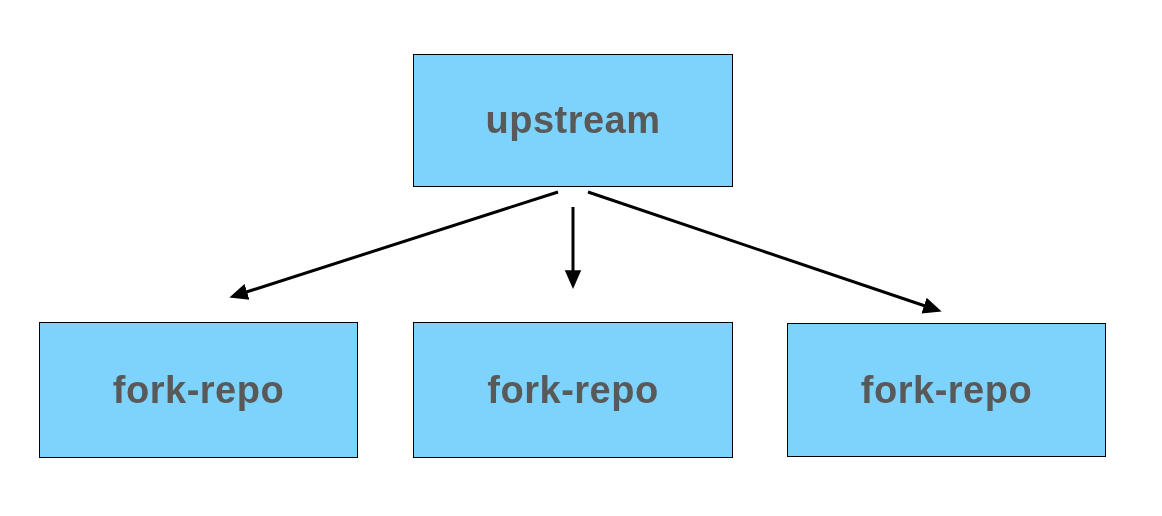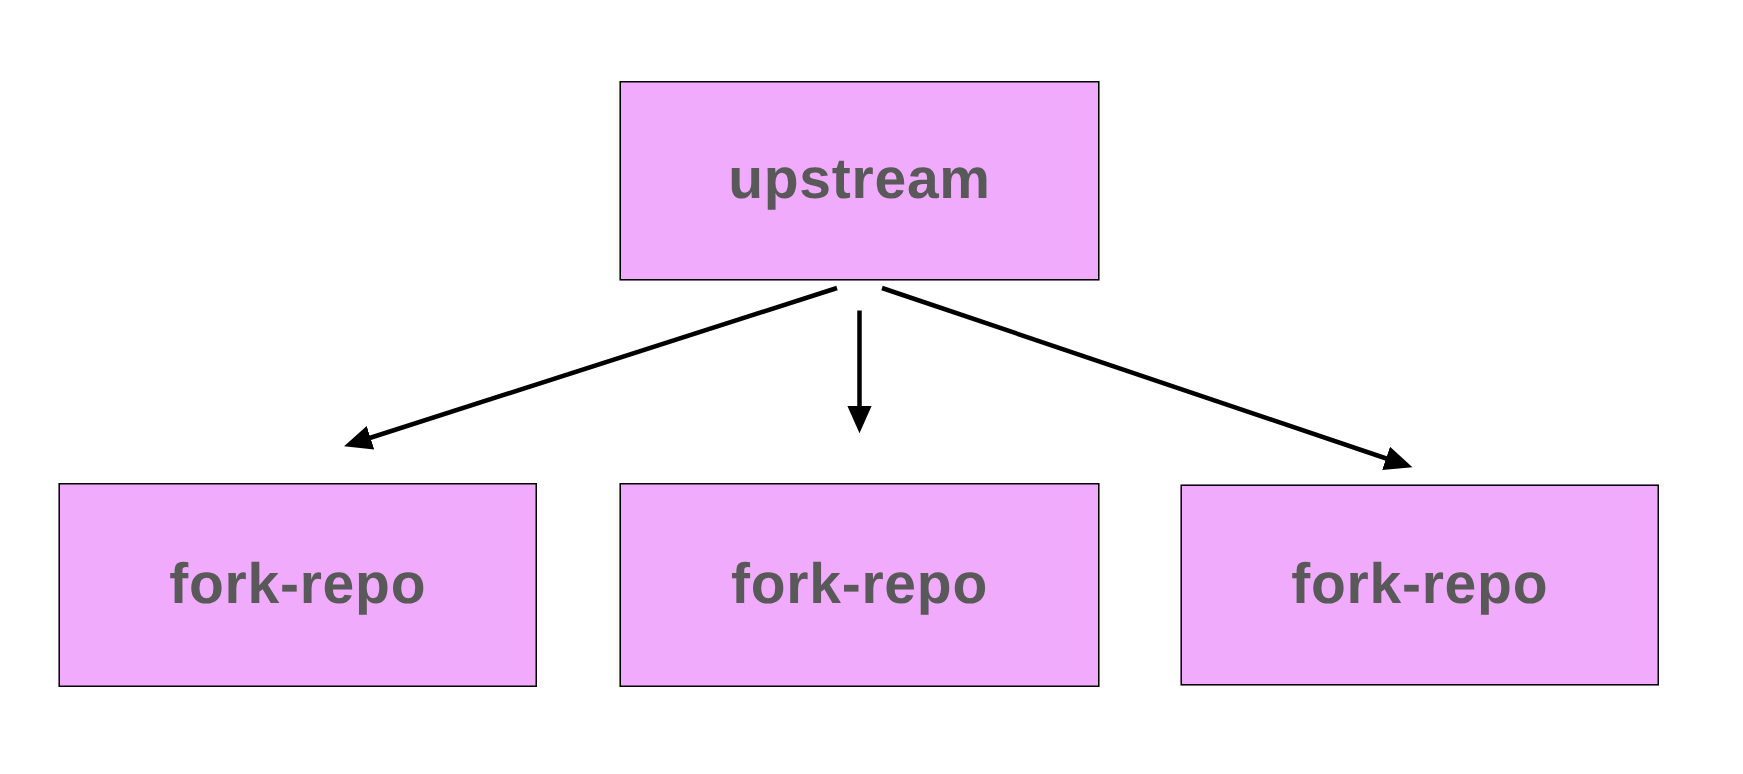--- a/index.html
+++ b/index.html
@@ -19,21 +19,21 @@
     position: absolute;
     left: 0;
     top: 0;
     width: 1162px;
     height: 516px;
     pointer-events: none;
   }
   .node {
     position: absolute;
     box-sizing: border-box;
-    background: #f0abfc;
+    background: #7dd3fc;
     border: 1px solid #000000;
     display: flex;
     align-items: center;
     justify-content: center;
   }
   .node .label {
     color: #595959;
     font-size: 38px;
     font-weight: bold;
     letter-spacing: 0.5px;

